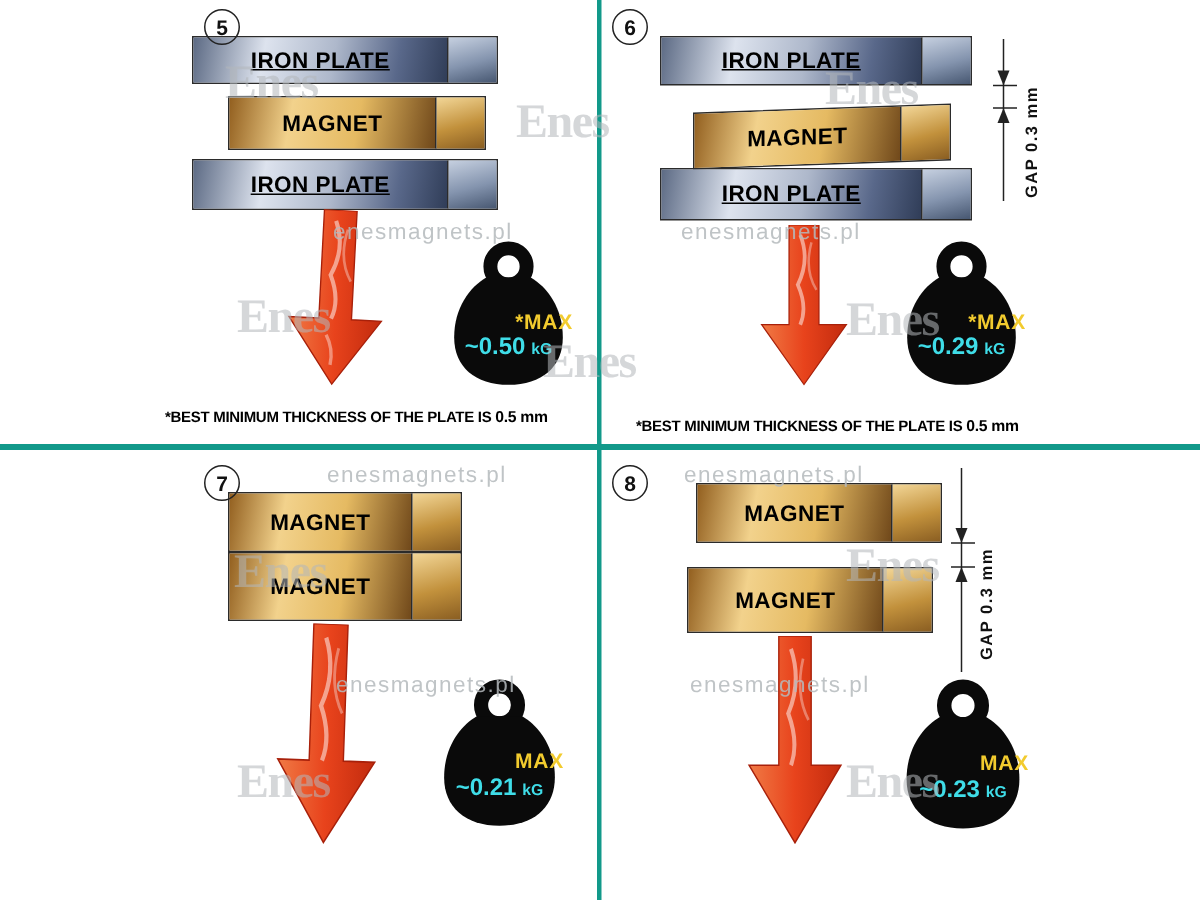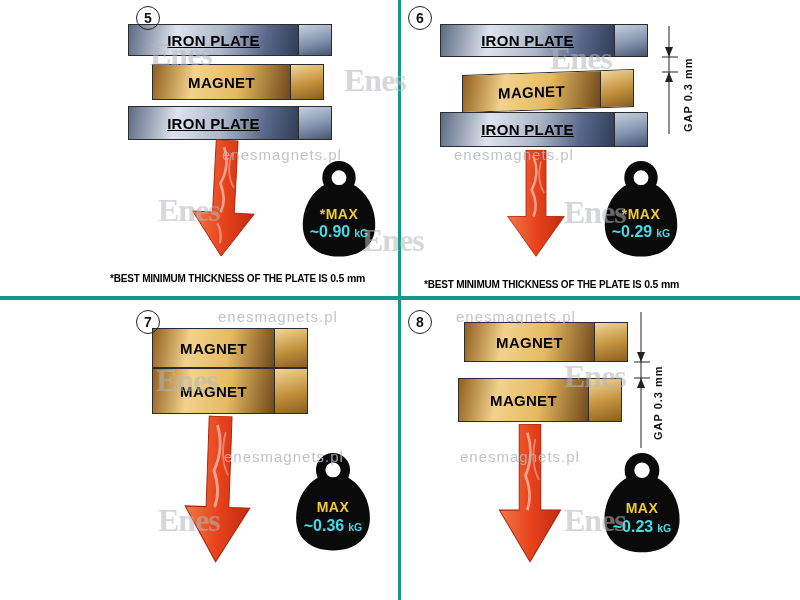--- a/index.html
+++ b/index.html
@@ -44,21 +44,21 @@
     background:linear-gradient(100deg,#925f1f 0%,#f2d28c 30%,#e5ba62 62%,#70481a 100%);
   }
   .magnet-block .cap {
     background:linear-gradient(165deg,#f2d697 0%,#c2913c 55%,#8a5e22 100%);
   }
 
   .arrow { position:absolute; z-index:2; }
   .weight { position:absolute; z-index:3; }
   .weight svg { position:absolute; left:0; top:0; }
   .weight .max {
-    position:absolute; left:0; top:44%; width:100%; text-align:center;
+    position:absolute; left:0; top:44%; width:100%; text-align:right;
     color:#f2cb2e; font-weight:700; font-size:14px; letter-spacing:.5px;
   }
   .weight .val {
     position:absolute; left:0; top:61%; width:100%; text-align:center;
     color:#3fdde8; font-weight:700; font-size:16px;
   }
   .weight .val .unit { font-size:10.5px; font-weight:700; margin-left:4px; }
 
   .gap-dim { position:absolute; z-index:2; }
   .gap-label {
@@ -126,21 +126,21 @@
         <path d="M34,92 q6,10 4,22" stroke="#ffffff" stroke-opacity="0.4" fill="none" stroke-width="2.5"></path>
       </svg>
     </div>
 
     <div class="weight" style="left:296px;top:160px;width:86px;height:104px;">
       <svg viewBox="0 0 90 112" width="86" height="104">
         <circle cx="45" cy="19" r="13" fill="none" stroke="#0a0a0a" stroke-width="10"></circle>
         <path d="M29,27 h32 c12,7 23,22 23,43 c0,21 -15,34 -39,34 c-24,0 -39,-13 -39,-34 c0,-21 11,-36 23,-43 z" fill="#0a0a0a"></path>
       </svg>
       <div class="max">*MAX</div>
-      <div class="val"><span>~0.90</span><span class="unit">kG</span></div>
+      <div class="val"><span>~0.50</span><span class="unit">kG</span></div>
     </div>
 
     <div class="footnote" style="left:110px;top:272px;">
       <span>*BEST MINIMUM THICKNESS OF THE PLATE IS</span>
       <b>0.5 mm</b>
     </div>
 
     <span class="wm-brand" style="left:150px;top:36px;">Enes</span>
     <span class="wm-brand" style="left:344px;top:62px;">Enes</span>
     <span class="wm-site" style="left:222px;top:146px;">enesmagnets.pl</span>
@@ -224,21 +224,21 @@
         <path d="M46,14 q-6,22 4,38" stroke="#ffffff" stroke-opacity="0.35" fill="none" stroke-width="2"></path>
       </svg>
     </div>
 
     <div class="weight" style="left:290px;top:152px;width:86px;height:106px;">
       <svg viewBox="0 0 90 112" width="86" height="106">
         <circle cx="45" cy="19" r="13" fill="none" stroke="#0a0a0a" stroke-width="10"></circle>
         <path d="M29,27 h32 c12,7 23,22 23,43 c0,21 -15,34 -39,34 c-24,0 -39,-13 -39,-34 c0,-21 11,-36 23,-43 z" fill="#0a0a0a"></path>
       </svg>
       <div class="max">MAX</div>
-      <div class="val"><span>~0.36</span><span class="unit">kG</span></div>
+      <div class="val"><span>~0.21</span><span class="unit">kG</span></div>
     </div>
 
     <span class="wm-site" style="left:218px;top:8px;">enesmagnets.pl</span>
     <span class="wm-brand" style="left:156px;top:62px;">Enes</span>
     <span class="wm-site" style="left:224px;top:148px;">enesmagnets.pl</span>
     <span class="wm-brand" style="left:158px;top:202px;">Enes</span>
   </div>
 
   <div class="panel" id="panel8">
     <div class="num-circle" style="left:8px;top:10px;">8</div>

